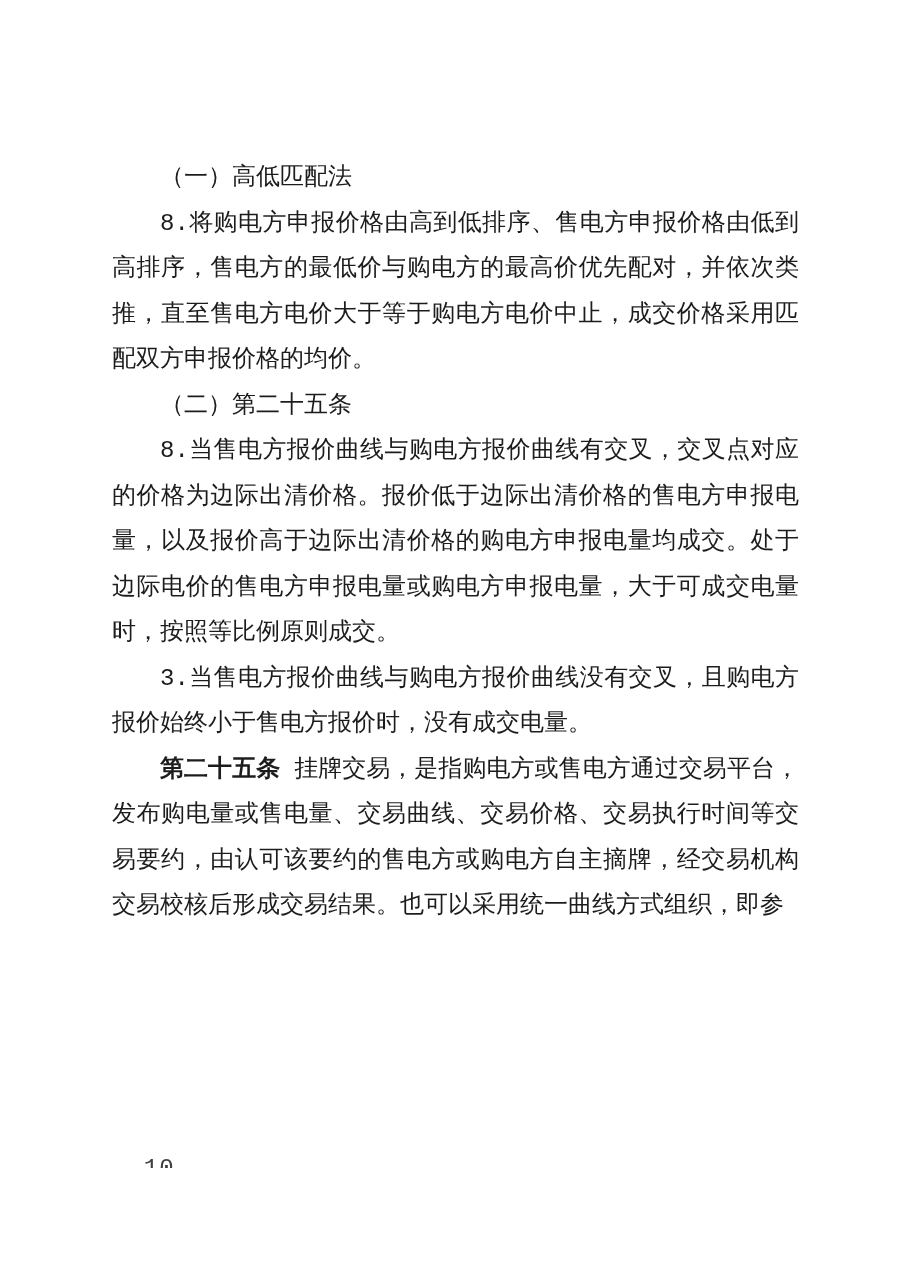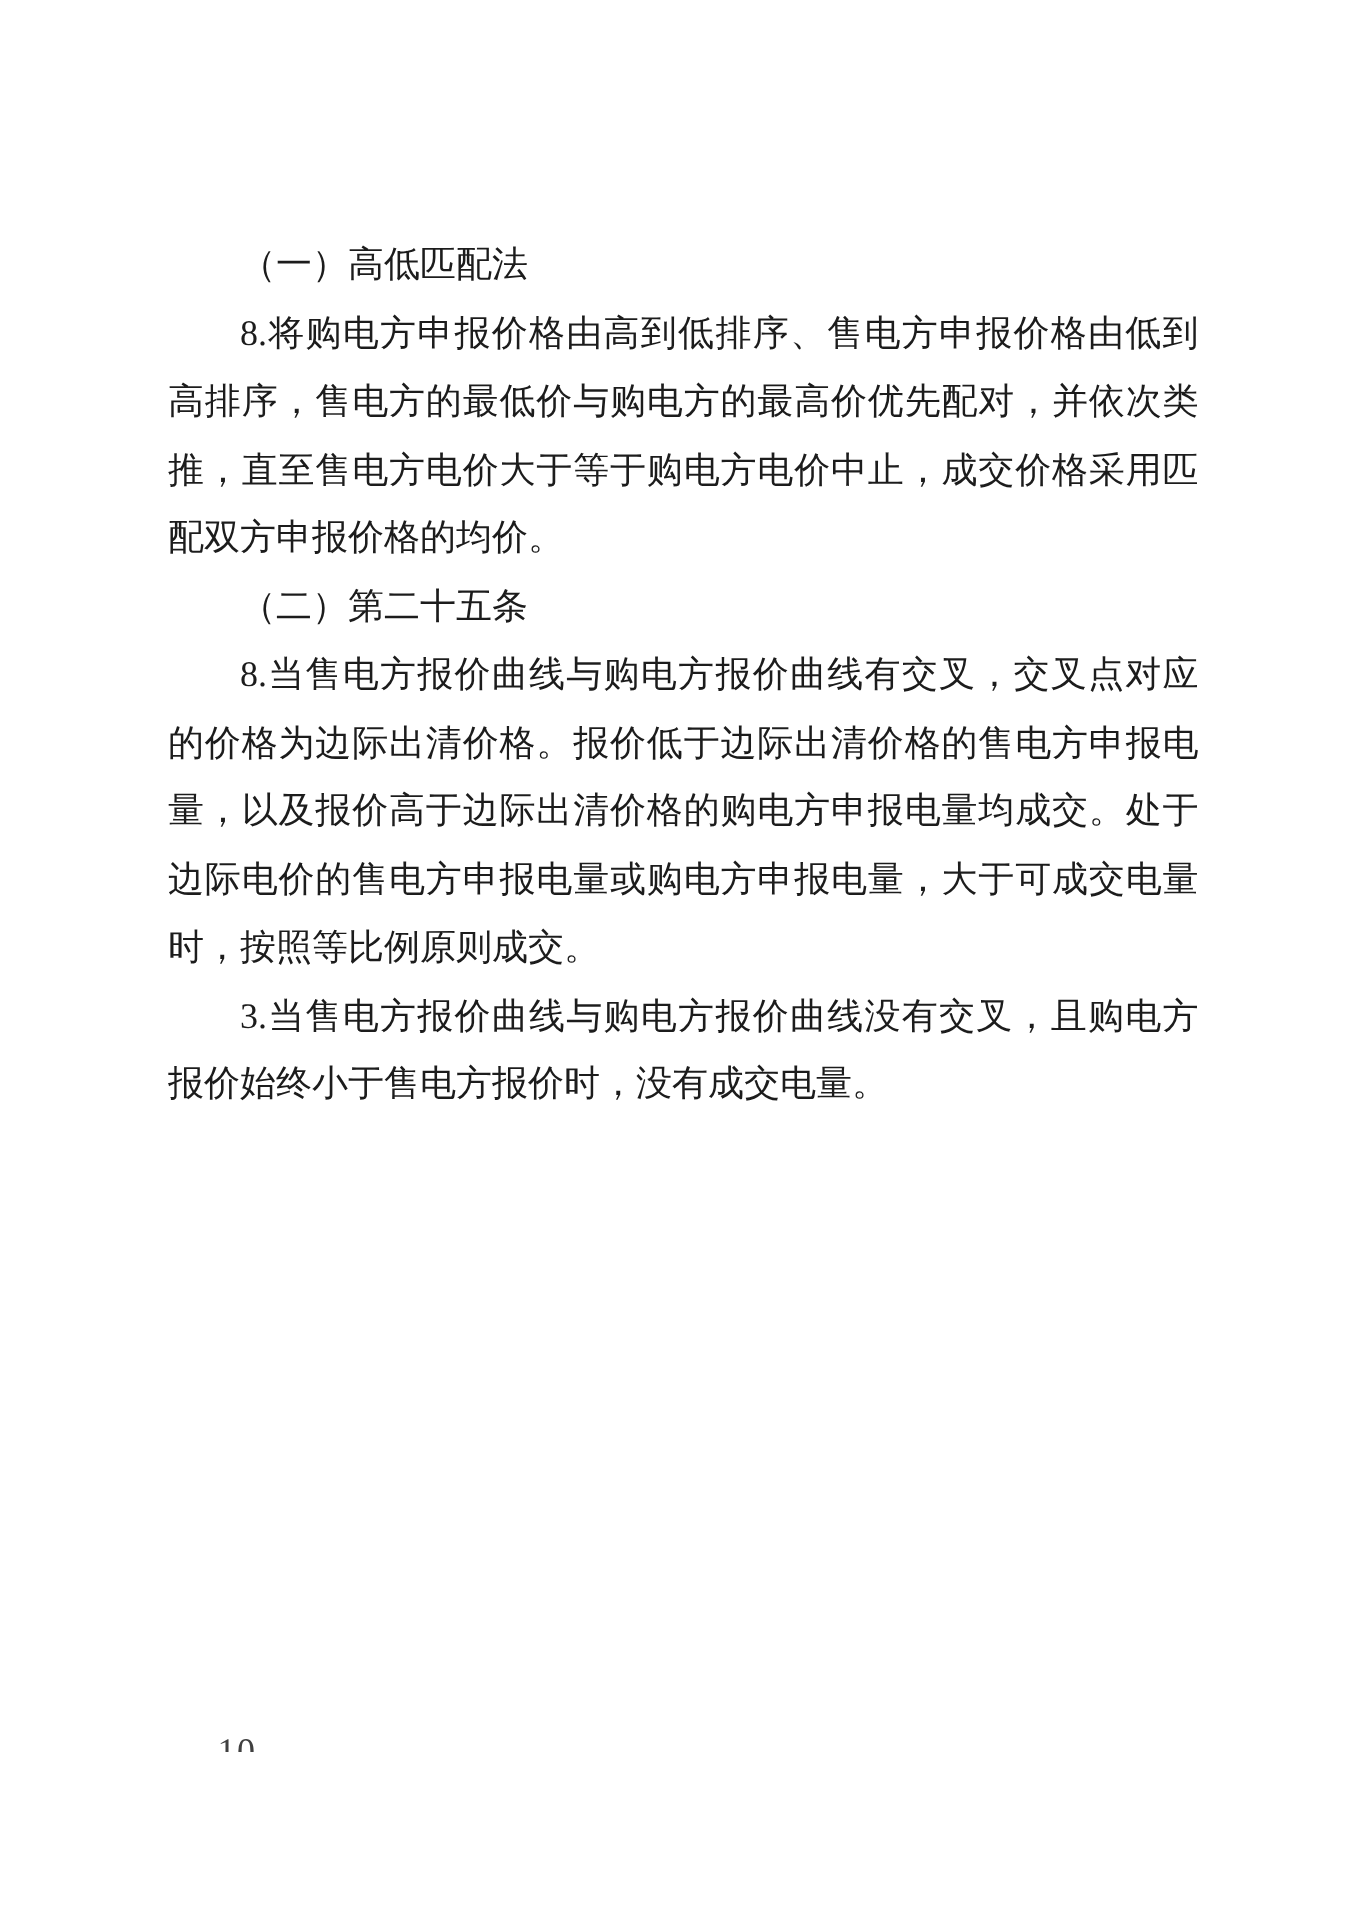--- a/index.html
+++ b/index.html
@@ -6,21 +6,21 @@
     margin: 0;
     padding: 0;
     background: #ffffff;
   }
   .page {
     position: relative;
     width: 900px;
     height: 1168px;
     background: #ffffff;
     overflow: hidden;
-    font-family: Liberation Serif, serif;
+    font-family: Liberation Mono, monospace;
     color: #1c1c1c;
   }
   .content {
     position: absolute;
     left: 112px;
     top: 155px;
     width: 687px;
   }
   .content p {
     margin: 0;
@@ -58,19 +58,22 @@
     <p>8.将购电方申报价格由高到低排序、售电方申报价格由低到高排序，售电方的最低价与购电方的最高价优先配对，并依次类推，直至售电方电价大于等于购电方电价中止，成交价格采用匹配双方申报价格的均价。</p>
 
 
     <p>（二）第二十五条</p>
 
     <p>8.当售电方报价曲线与购电方报价曲线有交叉，交叉点对应的价格为边际出清价格。报价低于边际出清价格的售电方申报电量，以及报价高于边际出清价格的购电方申报电量均成交。处于边际电价的售电方申报电量或购电方申报电量，大于可成交电量时，按照等比例原则成交。</p>
 
 
     <p>3.当售电方报价曲线与购电方报价曲线没有交叉，且购电方报价始终小于售电方报价时，没有成交电量。</p>
 
+    <p>
+      <b class="lead">第二十五条</b><span>挂牌交易，是指购电方或售电方通过交易平台，发布购电量或售电量、交易曲线、交易价格、交易执行时间等交易要约，由认可该要约的售电方或购电方自主摘牌，经交易机构交易校核后形成交易结果。也可以采用统一曲线方式组织，即参</span>
+    </p>
   </main>
 
   <div class="footer">
     <span>— 10 —</span>
   </div>
 
 </div>
 
 </body></html>

